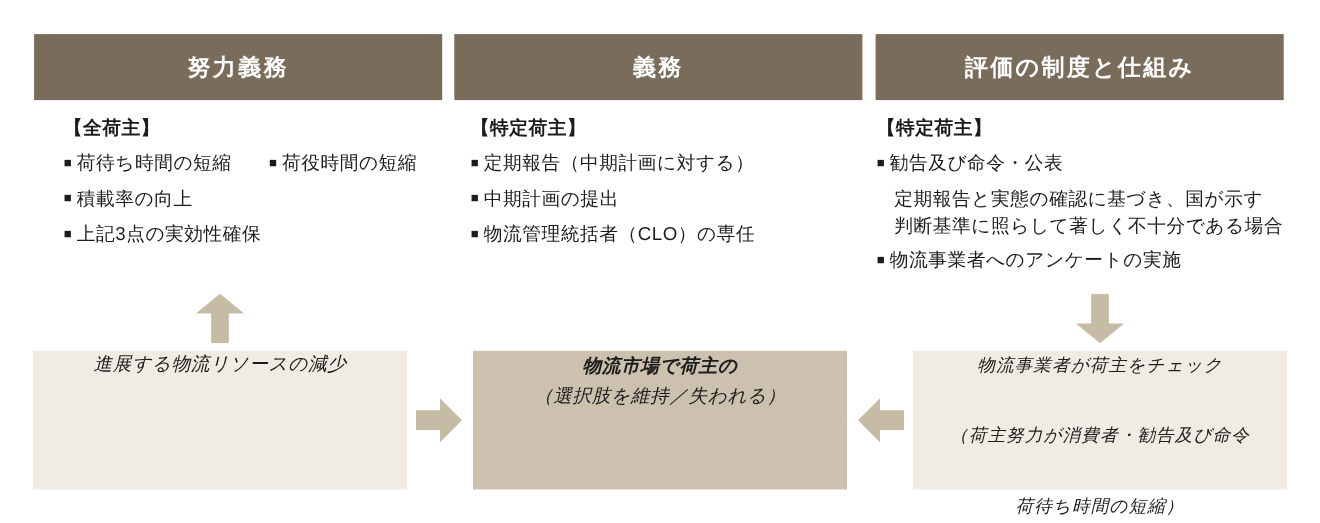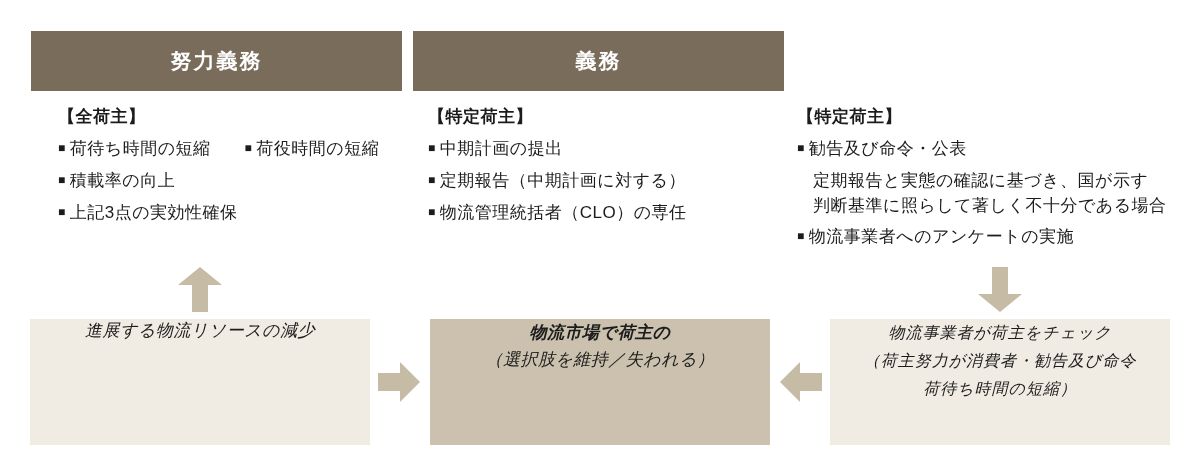--- a/index.html
+++ b/index.html
@@ -65,62 +65,65 @@
     width: 340px;
     display: flex;
     flex-direction: column;
     align-items: center;
     justify-content: flex-start;
     text-align: center;
     font-style: italic;
   }
   #box-left  { left: 30px;  background: #f0ece3; font-size: 17px; letter-spacing: 0.5px; }
   #box-center{ left: 430px; background: #cbc1ae; font-size: 17px; line-height: 27px; letter-spacing: 0.5px; }
-  #box-right { left: 830px; background: #f0ece3; font-size: 16px; line-height: 28px; letter-spacing: 1px; }
+  #box-right { left: 830px; background: #f0ece3; font-size: 16px; line-height: 28px; letter-spacing: 1px; gap: 36px; }
   .bold-line { font-weight: 700; }
 
   
   .arrow { position: absolute; display: block; }
   #arrow-up    { left: 178px; top: 267px; }
   #arrow-down  { left: 978px; top: 267px; }
   #arrow-right { left: 378px; top: 362px; }
   #arrow-left  { left: 780px; top: 362px; }
 </style>
 </head>
 <body>
 
 <div class="canvas">
 
   <div class="hdr" id="hdr2">
     <span>義務</span>
   </div>
   <div class="hdr" id="hdr1">
     <span>努力義務</span>
   </div>
+  <div class="hdr" id="hdr3">
+    <span>評価の制度と仕組み</span>
+  </div>
 
   <div class="list" id="list1">
     <div class="audience">【全荷主】</div>
     <div class="row">
       <span><span class="bullet">■</span><span>荷待ち時間の短縮</span></span><span class="second-item"><span class="bullet">■</span><span>荷役時間の短縮</span></span>
     </div>
     <div class="row">
       <span class="bullet">■</span><span>積載率の向上</span>
     </div>
     <div class="row">
       <span class="bullet">■</span><span>上記3点の実効性確保</span>
     </div>
   </div>
 
   <div class="list" id="list2">
     <div class="audience">【特定荷主】</div>
     <div class="row">
-      <span class="bullet">■</span><span>中期計画の提出</span>
+      <span class="bullet">■</span><span>定期報告（中期計画に対する）</span>
     </div>
     <div class="row">
-      <span class="bullet">■</span><span>定期報告（中期計画に対する）</span>
+      <span class="bullet">■</span><span>中期計画の提出</span>
     </div>
     <div class="row">
       <span class="bullet">■</span><span>物流管理統括者（CLO）の専任</span>
     </div>
   </div>
 
   <div class="list" id="list3">
     <div class="audience">【特定荷主】</div>
     <div class="note-block">
       <div class="row">

